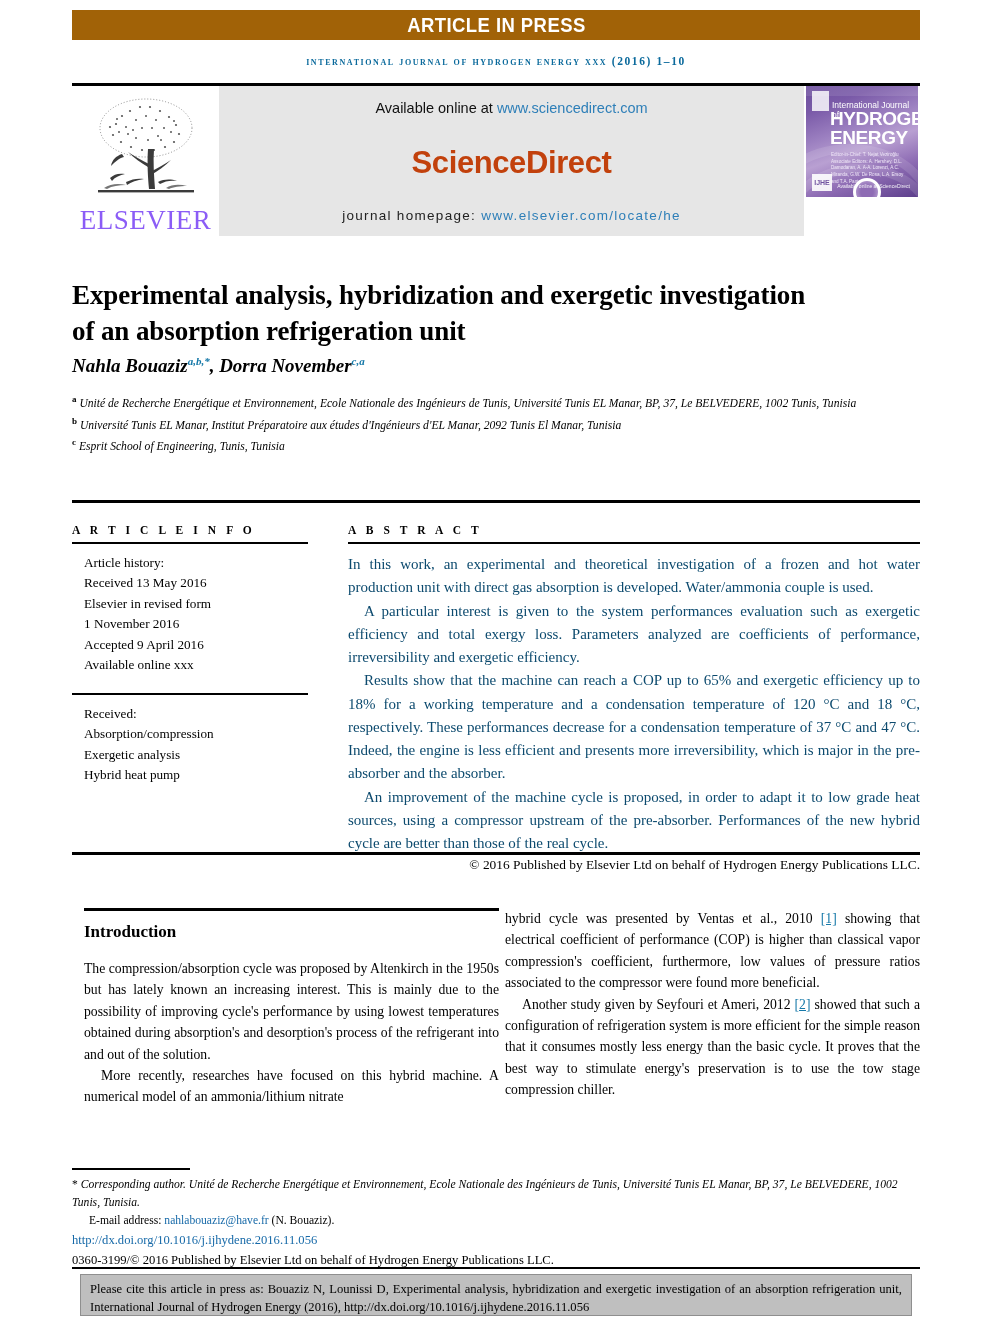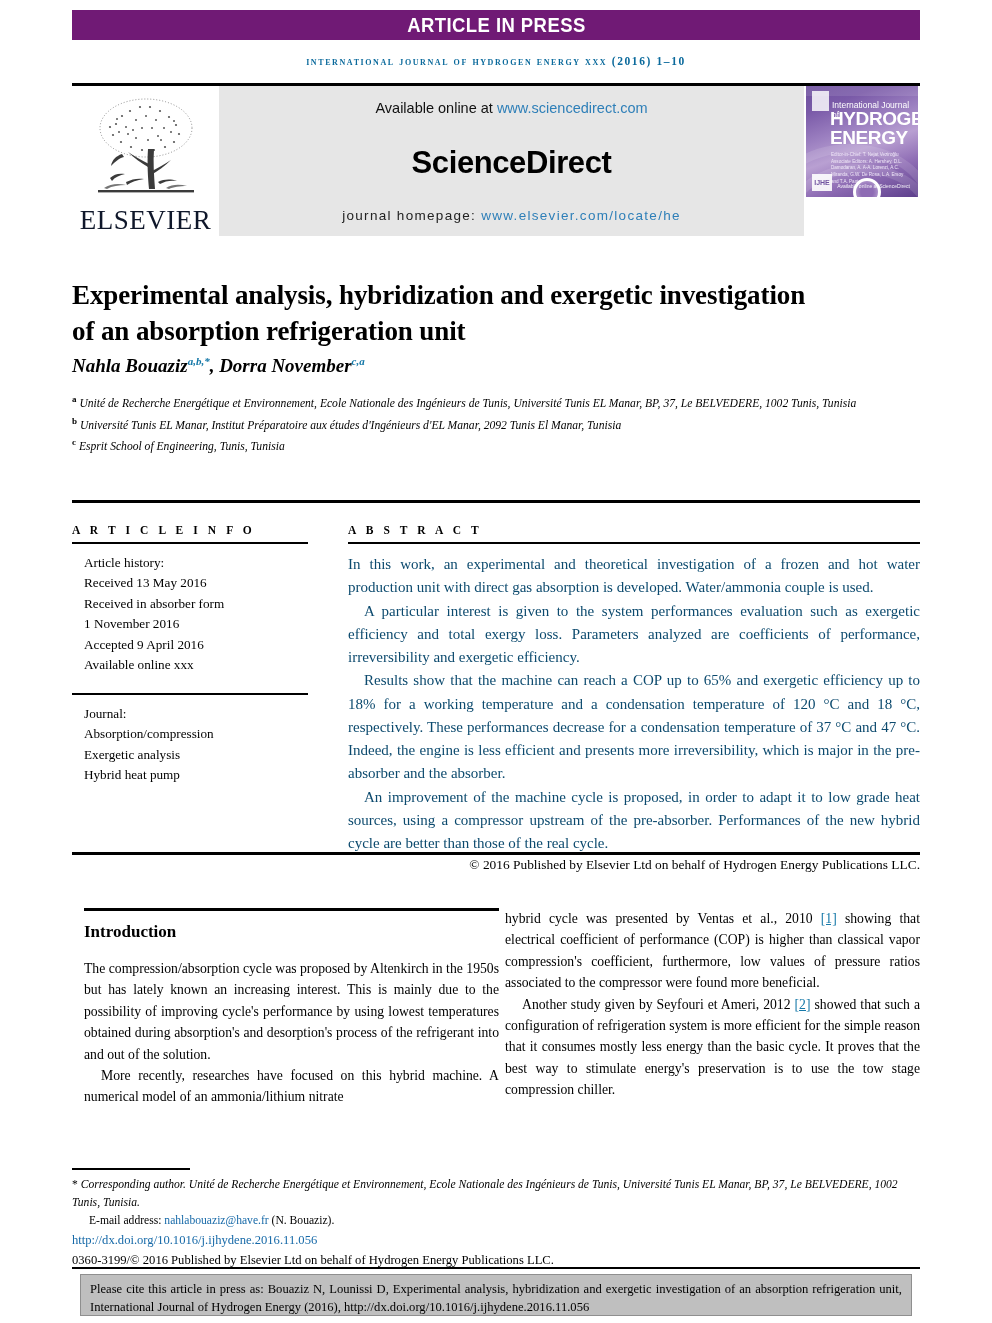--- a/index.html
+++ b/index.html
@@ -22,21 +22,21 @@
     box-sizing: border-box;
   }
 
   
   .aip-banner {
     position: absolute;
     left: 72px;
     top: 10px;
     width: 848px;
     height: 30px;
-    background: #701a75;
+    background: #a16207;
     display: flex;
     align-items: center;
     justify-content: center;
   }
   .aip-banner span {
     font-family: "Liberation Sans", sans-serif;
     font-weight: bold;
     font-size: 21px;
     letter-spacing: 0.5px;
     color: #ffffff;
@@ -85,21 +85,21 @@
     flex-direction: column;
     align-items: center;
     justify-content: flex-end;
     padding-bottom: 2px;
     box-sizing: border-box;
   }
   .tree-svg { display:block; }
   .elsevier-word {
     font-family: "Liberation Serif", serif;
     font-size: 27px;
-    color: #0f172a;
+    color: #8b5cf6;
     letter-spacing: 0.5px;
     line-height: 1;
     margin-top: 1px;
   }
   .sd-box {
     flex: 1 1 auto;
     background: #e6e6e6;
     display: flex;
     flex-direction: column;
     align-items: center;
@@ -110,21 +110,21 @@
   .avail-line {
     font-family: "Liberation Sans", sans-serif;
     font-size: 14.5px;
     color: #111;
   }
   .avail-line a { color: #2e7fb8; text-decoration: none; }
   .sd-logo {
     font-family: "Liberation Sans", sans-serif;
     font-weight: bold;
     font-size: 31px;
-    color: #000000;
+    color: #c2410c;
     letter-spacing: -0.4px;
     margin-top: 2px;
   }
   .homepage-line {
     font-family: "Liberation Sans", sans-serif;
     font-size: 13.5px;
     color: #222;
     letter-spacing: 1.3px;
   }
   .homepage-line a { color: #2e7fb8; text-decoration: none; }
@@ -456,29 +456,29 @@
 
   <div class="rule-a"></div>
   <div class="rule-b"></div>
 
   <div class="col-info">
     <div class="sec-head">A R T I C L E   I N F O</div>
     <div class="hr-thin short"></div>
     <div class="info-text">
       <div>Article history:</div>
       <div>Received 13 May 2016</div>
-      <div>Received in absorber form</div>
+      <div>Elsevier in revised form</div>
       <div>1 November 2016</div>
       <div>Accepted 9 April 2016</div>
       <div>Available online xxx</div>
     </div>
     <div class="info-gap"></div>
     <div class="hr-kw"></div>
     <div class="info-text">
-      <div>Journal:</div>
+      <div>Received:</div>
       <div>Absorption/compression</div>
       <div>Exergetic analysis</div>
       <div>Hybrid heat pump</div>
     </div>
   </div>
 
   <div class="col-abs">
     <div class="sec-head">A B S T R A C T</div>
     <div class="hr-thin"></div>
     <div class="abs-text">

